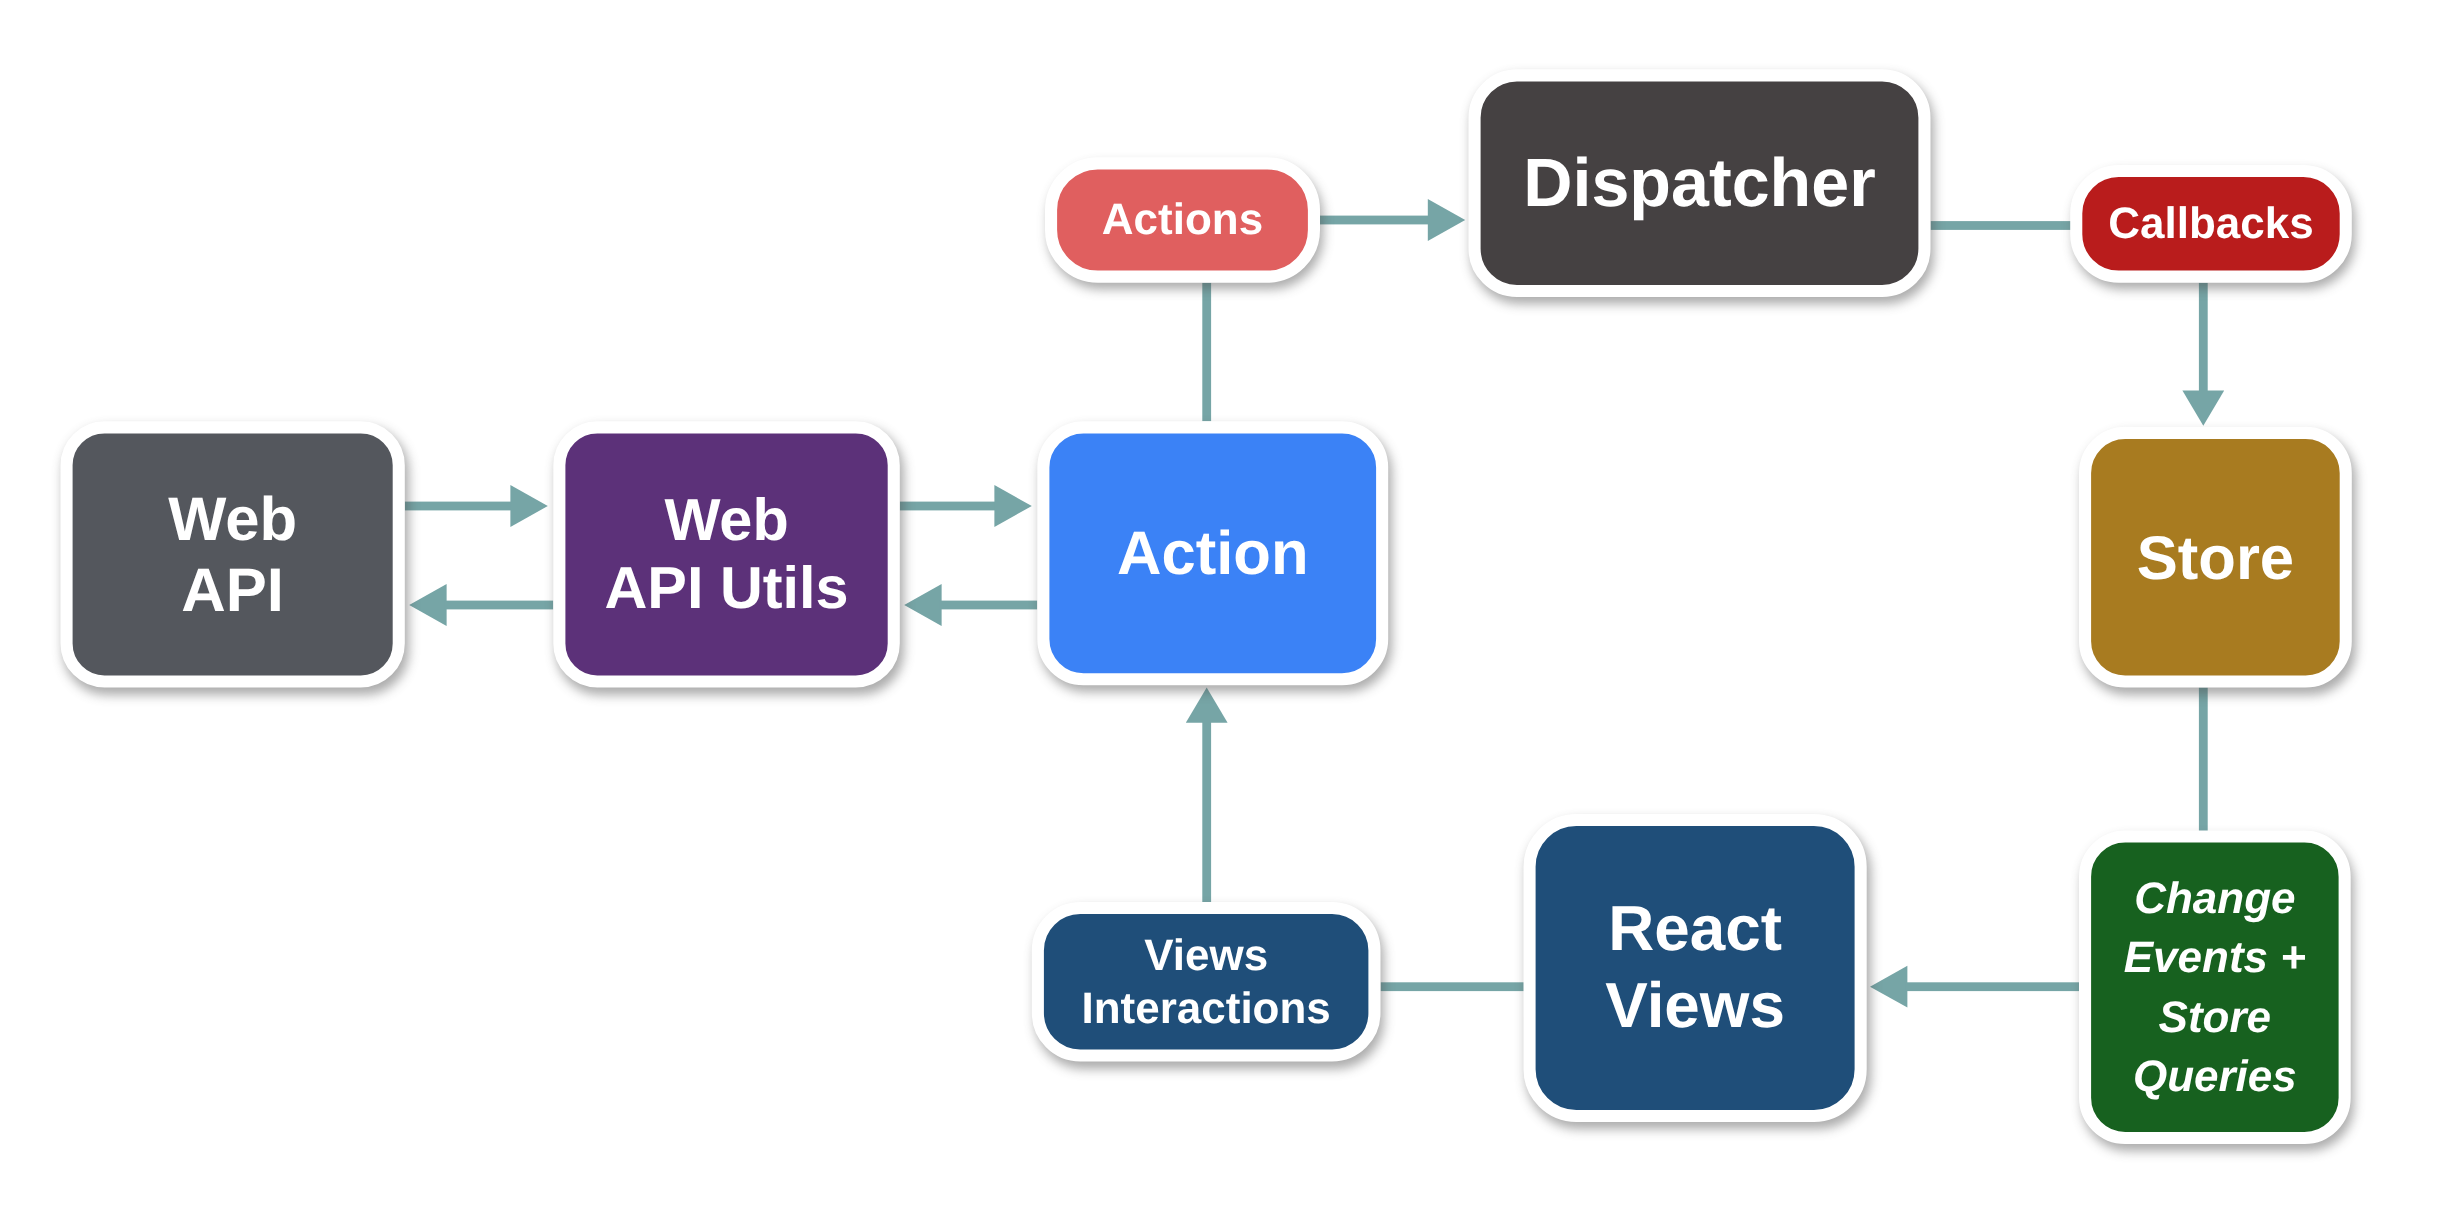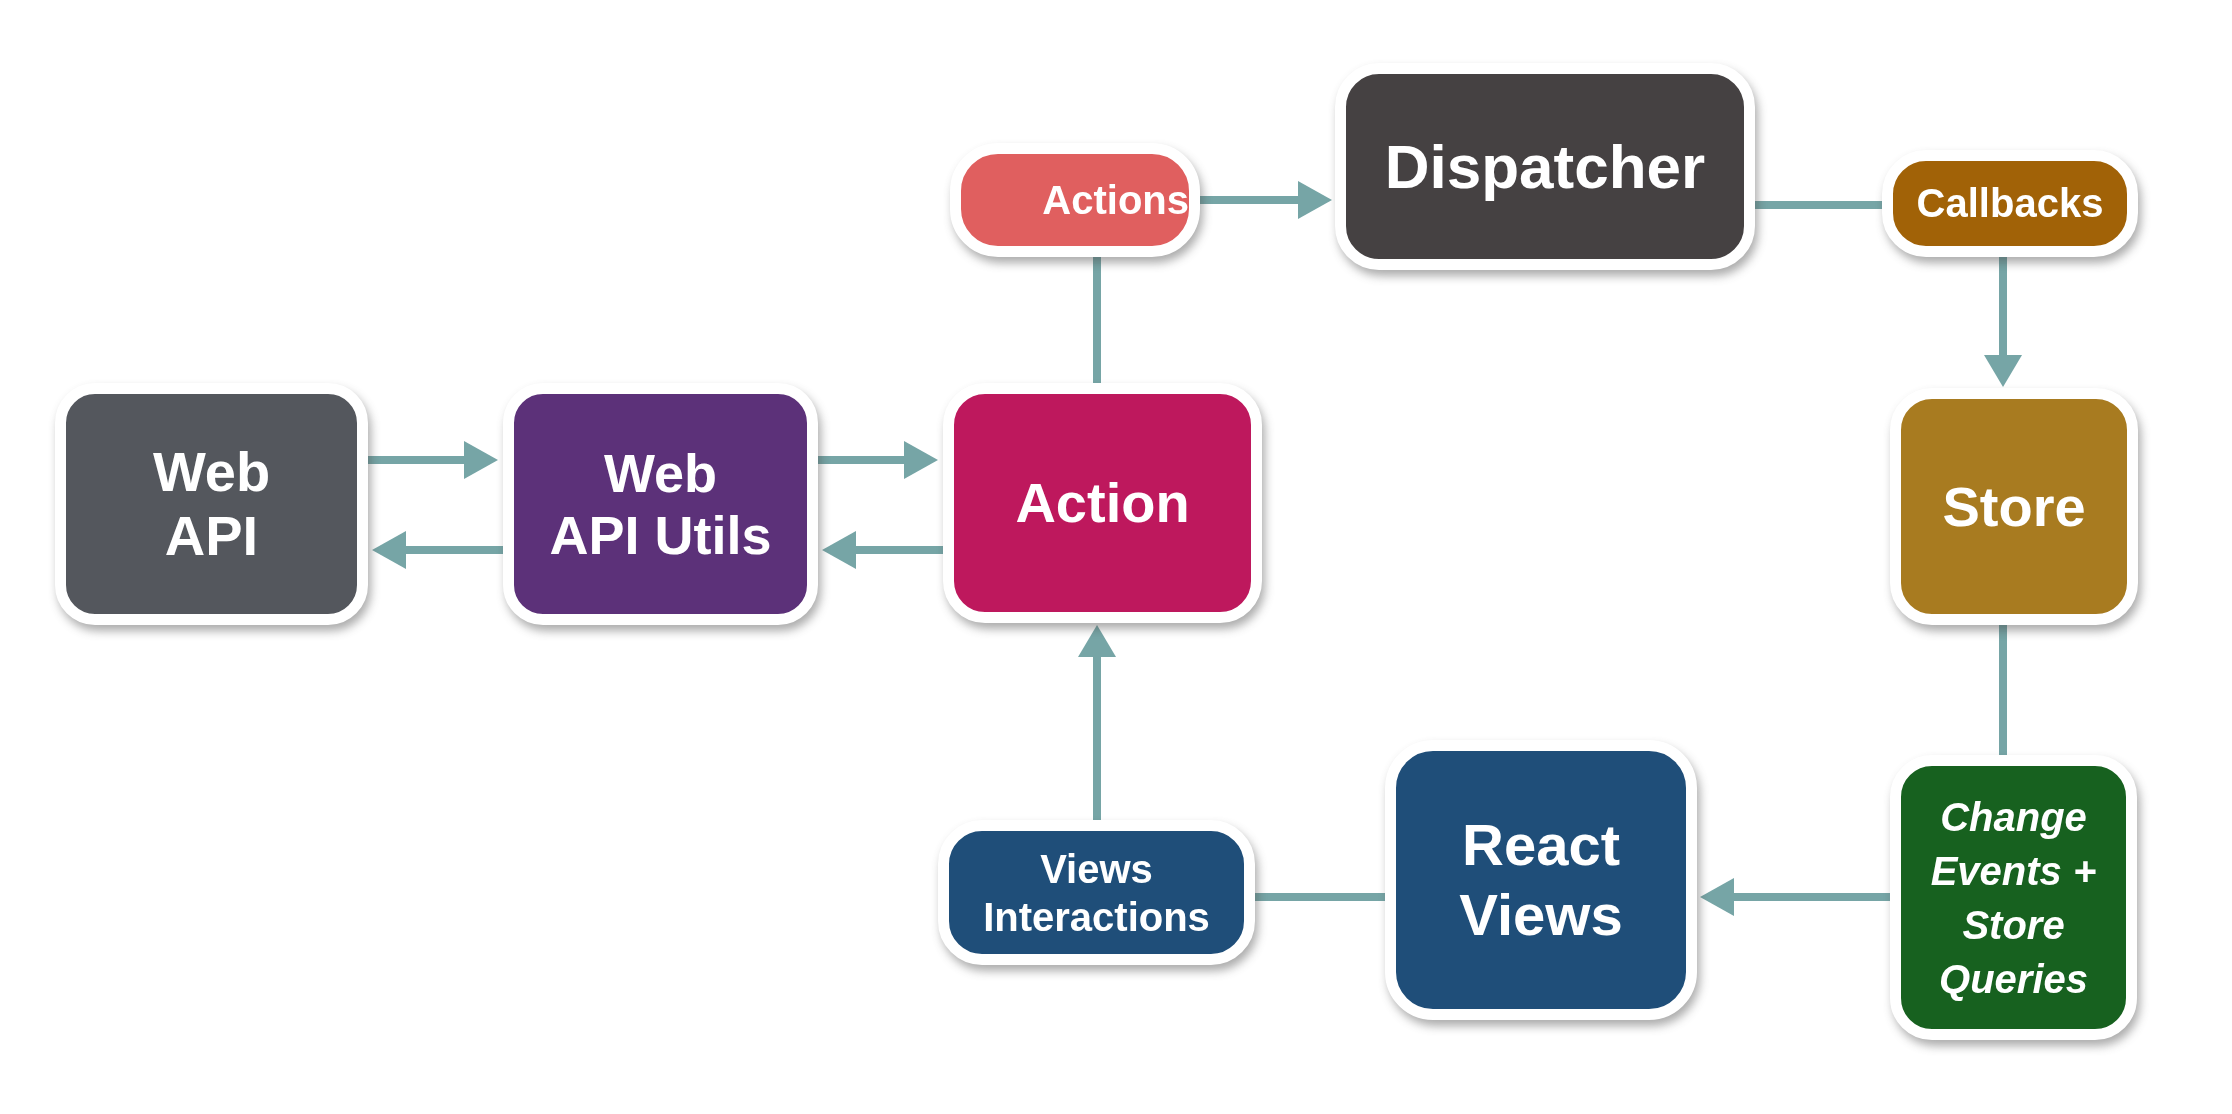--- a/index.html
+++ b/index.html
@@ -23,21 +23,21 @@
     justify-content: center;
     color: #ffffff;
     font-weight: 700;
     text-align: center;
   }
   .node .label span { display: block; }
 
   .n-web-api           { left:  55px; top: 383px; width: 313px; height: 242px; border-radius: 40px; font-size: 56px; line-height: 1.15; }
   .n-web-api-utils     { left: 503px; top: 383px; width: 315px; height: 242px; border-radius: 40px; font-size: 54px; line-height: 1.15; }
   .n-action-creators   { left: 943px; top: 383px; width: 319px; height: 240px; border-radius: 42px; font-size: 56px; line-height: 1.18; }
-  .n-actions           { left: 950px; top: 143px; width: 250px; height: 114px; border-radius: 48px; font-size: 40px; justify-content: flex-end; }
+  .n-actions           { left: 950px; top: 143px; width: 250px; height: 114px; border-radius: 48px; font-size: 40px; }
   .n-dispatcher        { left:1335px; top:  63px; width: 420px; height: 207px; border-radius: 44px; font-size: 62px; }
   .n-callbacks         { left:1882px; top: 150px; width: 256px; height: 107px; border-radius: 44px; font-size: 40px; }
   .n-store             { left:1890px; top: 388px; width: 248px; height: 237px; border-radius: 42px; font-size: 56px; }
   .n-change-events     { left:1890px; top: 755px; width: 247px; height: 285px; border-radius: 42px; font-size: 40px; line-height: 1.35; font-style: italic; }
   .n-react-views       { left:1385px; top: 740px; width: 312px; height: 280px; border-radius: 48px; font-size: 58px; line-height: 1.2; }
   .n-user-interactions { left: 938px; top: 820px; width: 317px; height: 145px; border-radius: 44px; font-size: 40px; line-height: 1.2; }
 
   
   .line { position: absolute; background: var(--arrow, #76a5a6); }
   .head { position: absolute; width: 0; height: 0; }
@@ -103,39 +103,39 @@
     </div>
   </div>
 
   <div class="node n-web-api-utils" style="background-color: rgb(92, 49, 121);">
     <div class="label">
       <span>Web</span>
       <span>API Utils</span>
     </div>
   </div>
 
-  <div class="node n-action-creators" style="background-color: #be185d;">
+  <div class="node n-action-creators" style="background-color: #3b82f6;">
     <div class="label">
       <span>Action</span>
     </div>
   </div>
 
   <div class="node n-actions" style="background-color: rgb(224, 95, 95);">
     <div class="label">
       <span>Actions</span>
     </div>
   </div>
 
   <div class="node n-dispatcher" style="background-color: rgb(69, 65, 66);">
     <div class="label">
       <span>Dispatcher</span>
     </div>
   </div>
 
-  <div class="node n-callbacks" style="background-color: #a16207;">
+  <div class="node n-callbacks" style="background-color: #b91c1c;">
     <div class="label">
       <span>Callbacks</span>
     </div>
   </div>
 
   <div class="node n-store" style="background-color: rgb(168, 123, 32);">
     <div class="label">
       <span>Store</span>
     </div>
   </div>

